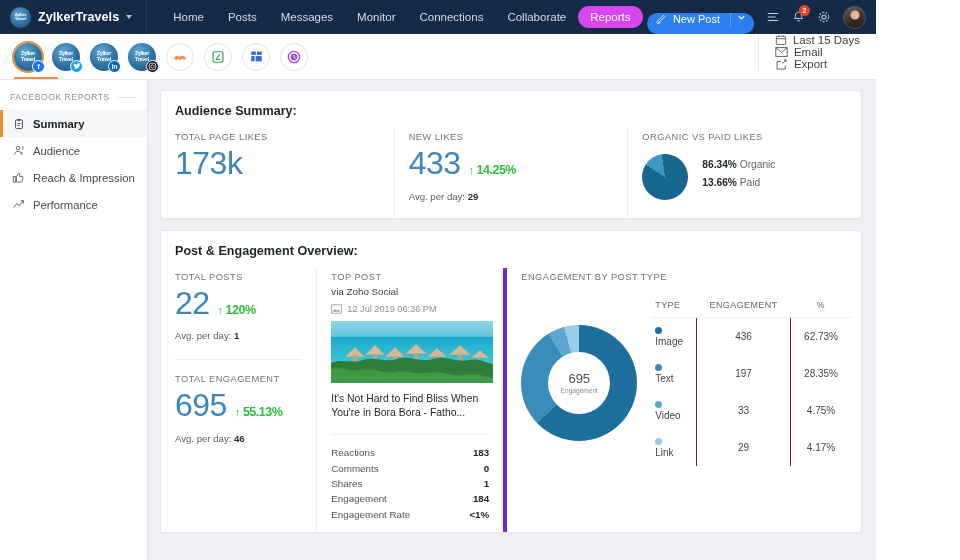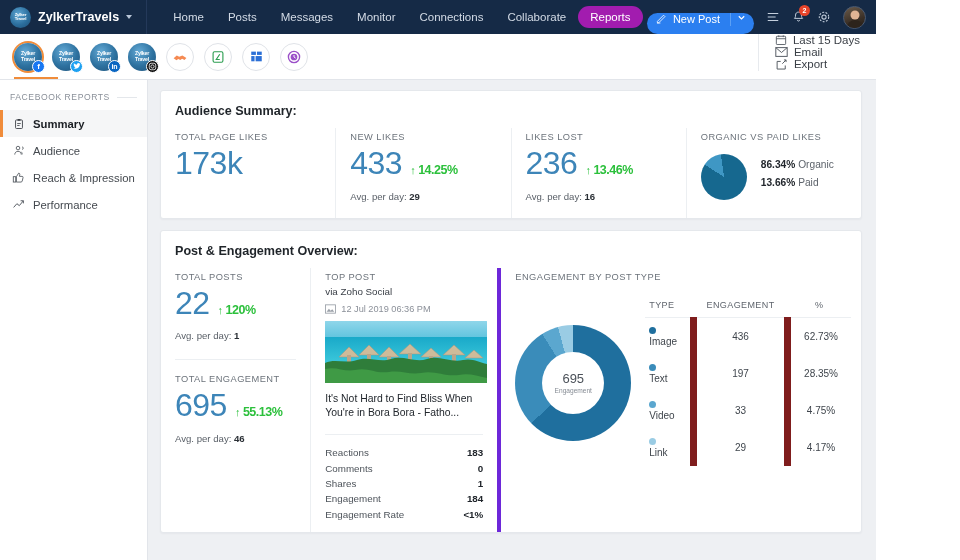--- a/index.html
+++ b/index.html
@@ -26,21 +26,21 @@
   }
   .brand-logo span { font-size: 4.4px; line-height: 1.02; color: #fff; font-weight: bold;
                      text-align: center; letter-spacing: -0.2px; }
   .brand-name { color: #fff; font-size: 12.5px; font-weight: bold; letter-spacing: .1px; }
   .caret { width: 0; height: 0; border-left: 3.5px solid transparent;
            border-right: 3.5px solid transparent; border-top: 4px solid #b9c6d8; }
   .navlinks { display: flex; align-items: center; gap: 0; padding-left: 14px; }
   .navlink { color: #d3dbe6; font-size: 11.5px; padding: 5px 12px; border-radius: 12px;
              white-space: nowrap; }
   .navlink.active { background: #2e4straight; }
-  .navlink.active { background: #a21caf; color: #ffffff; }
+  .navlink.active { background: #d946ef; color: #ffffff; }
   .nav-right { margin-left: auto; display: flex; align-items: center; gap: 12px; padding-right: 10px; }
   .newpost {
     display: flex; gap: 6px; background: #2b7ff0;
     border-radius: 13px; height: 21px; padding: 0 8px 0 9px; color: #fff; font-size: 11px; margin-top: 12px;
   }
   .newpost .divline { width:1px; height:13px; background:#5ba0f5; margin-left:4px; }
   .icon-btn { display: flex; align-items: center; justify-content: center; position: relative; }
   .badge {
     position: absolute; top: -5px; right: -5px; background: #e8442a; color: #fff;
     font-size: 7px; width: 11px; height: 11px; border-radius: 50%;
@@ -148,21 +148,21 @@
     width: 62px; height: 62px; border-radius: 50%; background: #fff;
     display: flex; flex-direction: column; align-items: center; justify-content: center;
   }
   .donut-hole .n { font-size: 13px; color: #4b5159; }
   .donut-hole .t { font-size: 6.6px; color: #868c94; margin-top: 1px; }
   table.etab { border-collapse: collapse; font-size: 10px; margin-left: 6px; }
   table.etab th { font-size: 9px; letter-spacing: .4px; color: #5f656d; font-weight: normal;
                   padding: 0 13px 7px 13px; text-align: center; border-bottom: 1px solid #eceff2;}
   table.etab th.l { text-align: left; padding-left: 4px;}
   table.etab td { padding: 7.5px 13px; text-align: center; color: #3f454c;
-                  border-right: 7px solid #7f1d1d; }
+                  border-right: 1px solid #7f1d1d; }
   table.etab td:last-child { border-right: none; }
   table.etab td.l { text-align: left; padding-left: 4px; }
   .dot { width: 7px; height: 7px; border-radius: 50%; display: inline-block; margin-right: 7px; }
 </style>
 </head>
 <body>
 
 <div class="app">
 
   <div class="topnav">
@@ -375,34 +375,20 @@
                 <span class="arw">↑</span>
                 <span>14.25%</span>
               </span>
             </div>
             <div class="avgday">
               <span>Avg. per day:</span>
               <b>29</b>
             </div>
           </div>
 
-          <div class="metric">
-            <div class="metric-lbl">LIKES LOST</div>
-            <div class="metric-val">
-              <span>236</span>
-              <span class="delta">
-                <span class="arw">↑</span>
-                <span>13.46%</span>
-              </span>
-            </div>
-            <div class="avgday">
-              <span>Avg. per day:</span>
-              <b>16</b>
-            </div>
-          </div>
 
           <div class="metric">
             <div class="metric-lbl">ORGANIC VS PAID LIKES</div>
             <div class="pie-wrap">
               <div class="pie" id="organicPie" style="background: conic-gradient(from -8deg, rgb(22, 104, 143) 0%, rgb(22, 104, 143) 86.34%, rgb(63, 151, 196) 86.34%, rgb(63, 151, 196) 100%);"></div>
               <div class="pie-legend">
                 <div>
                   <b>86.34%</b>
                   <span>Organic</span>
                 </div>

